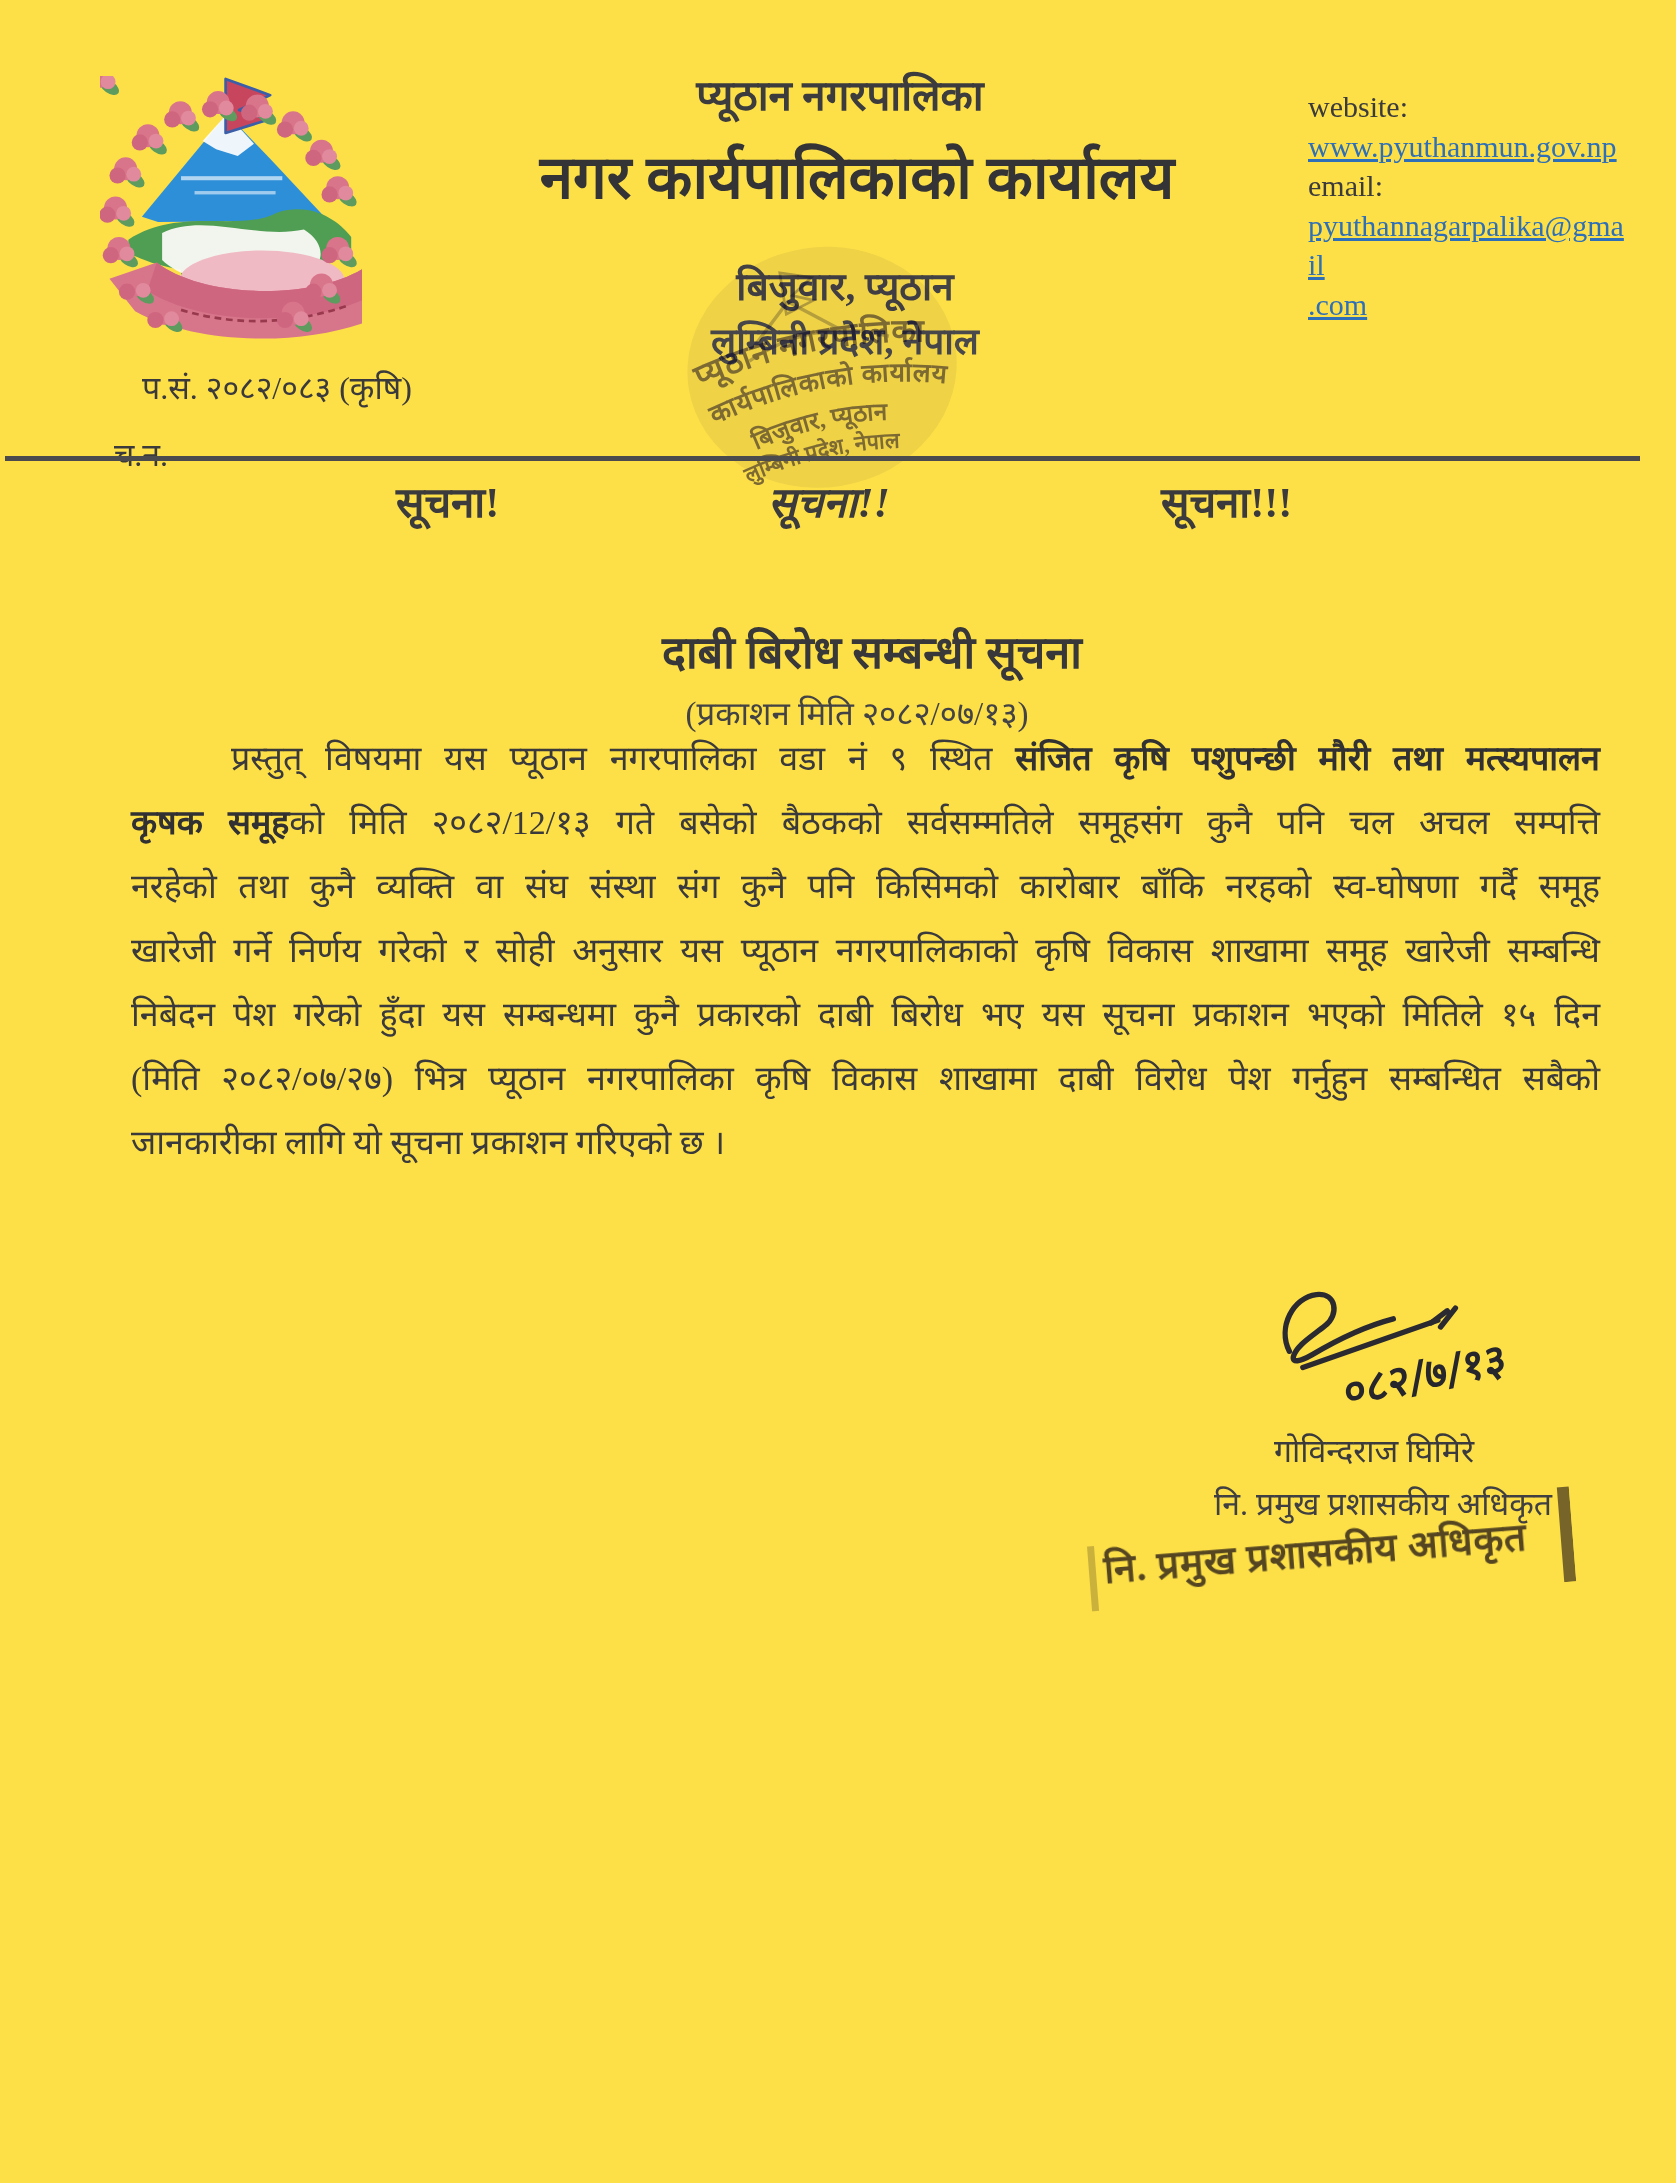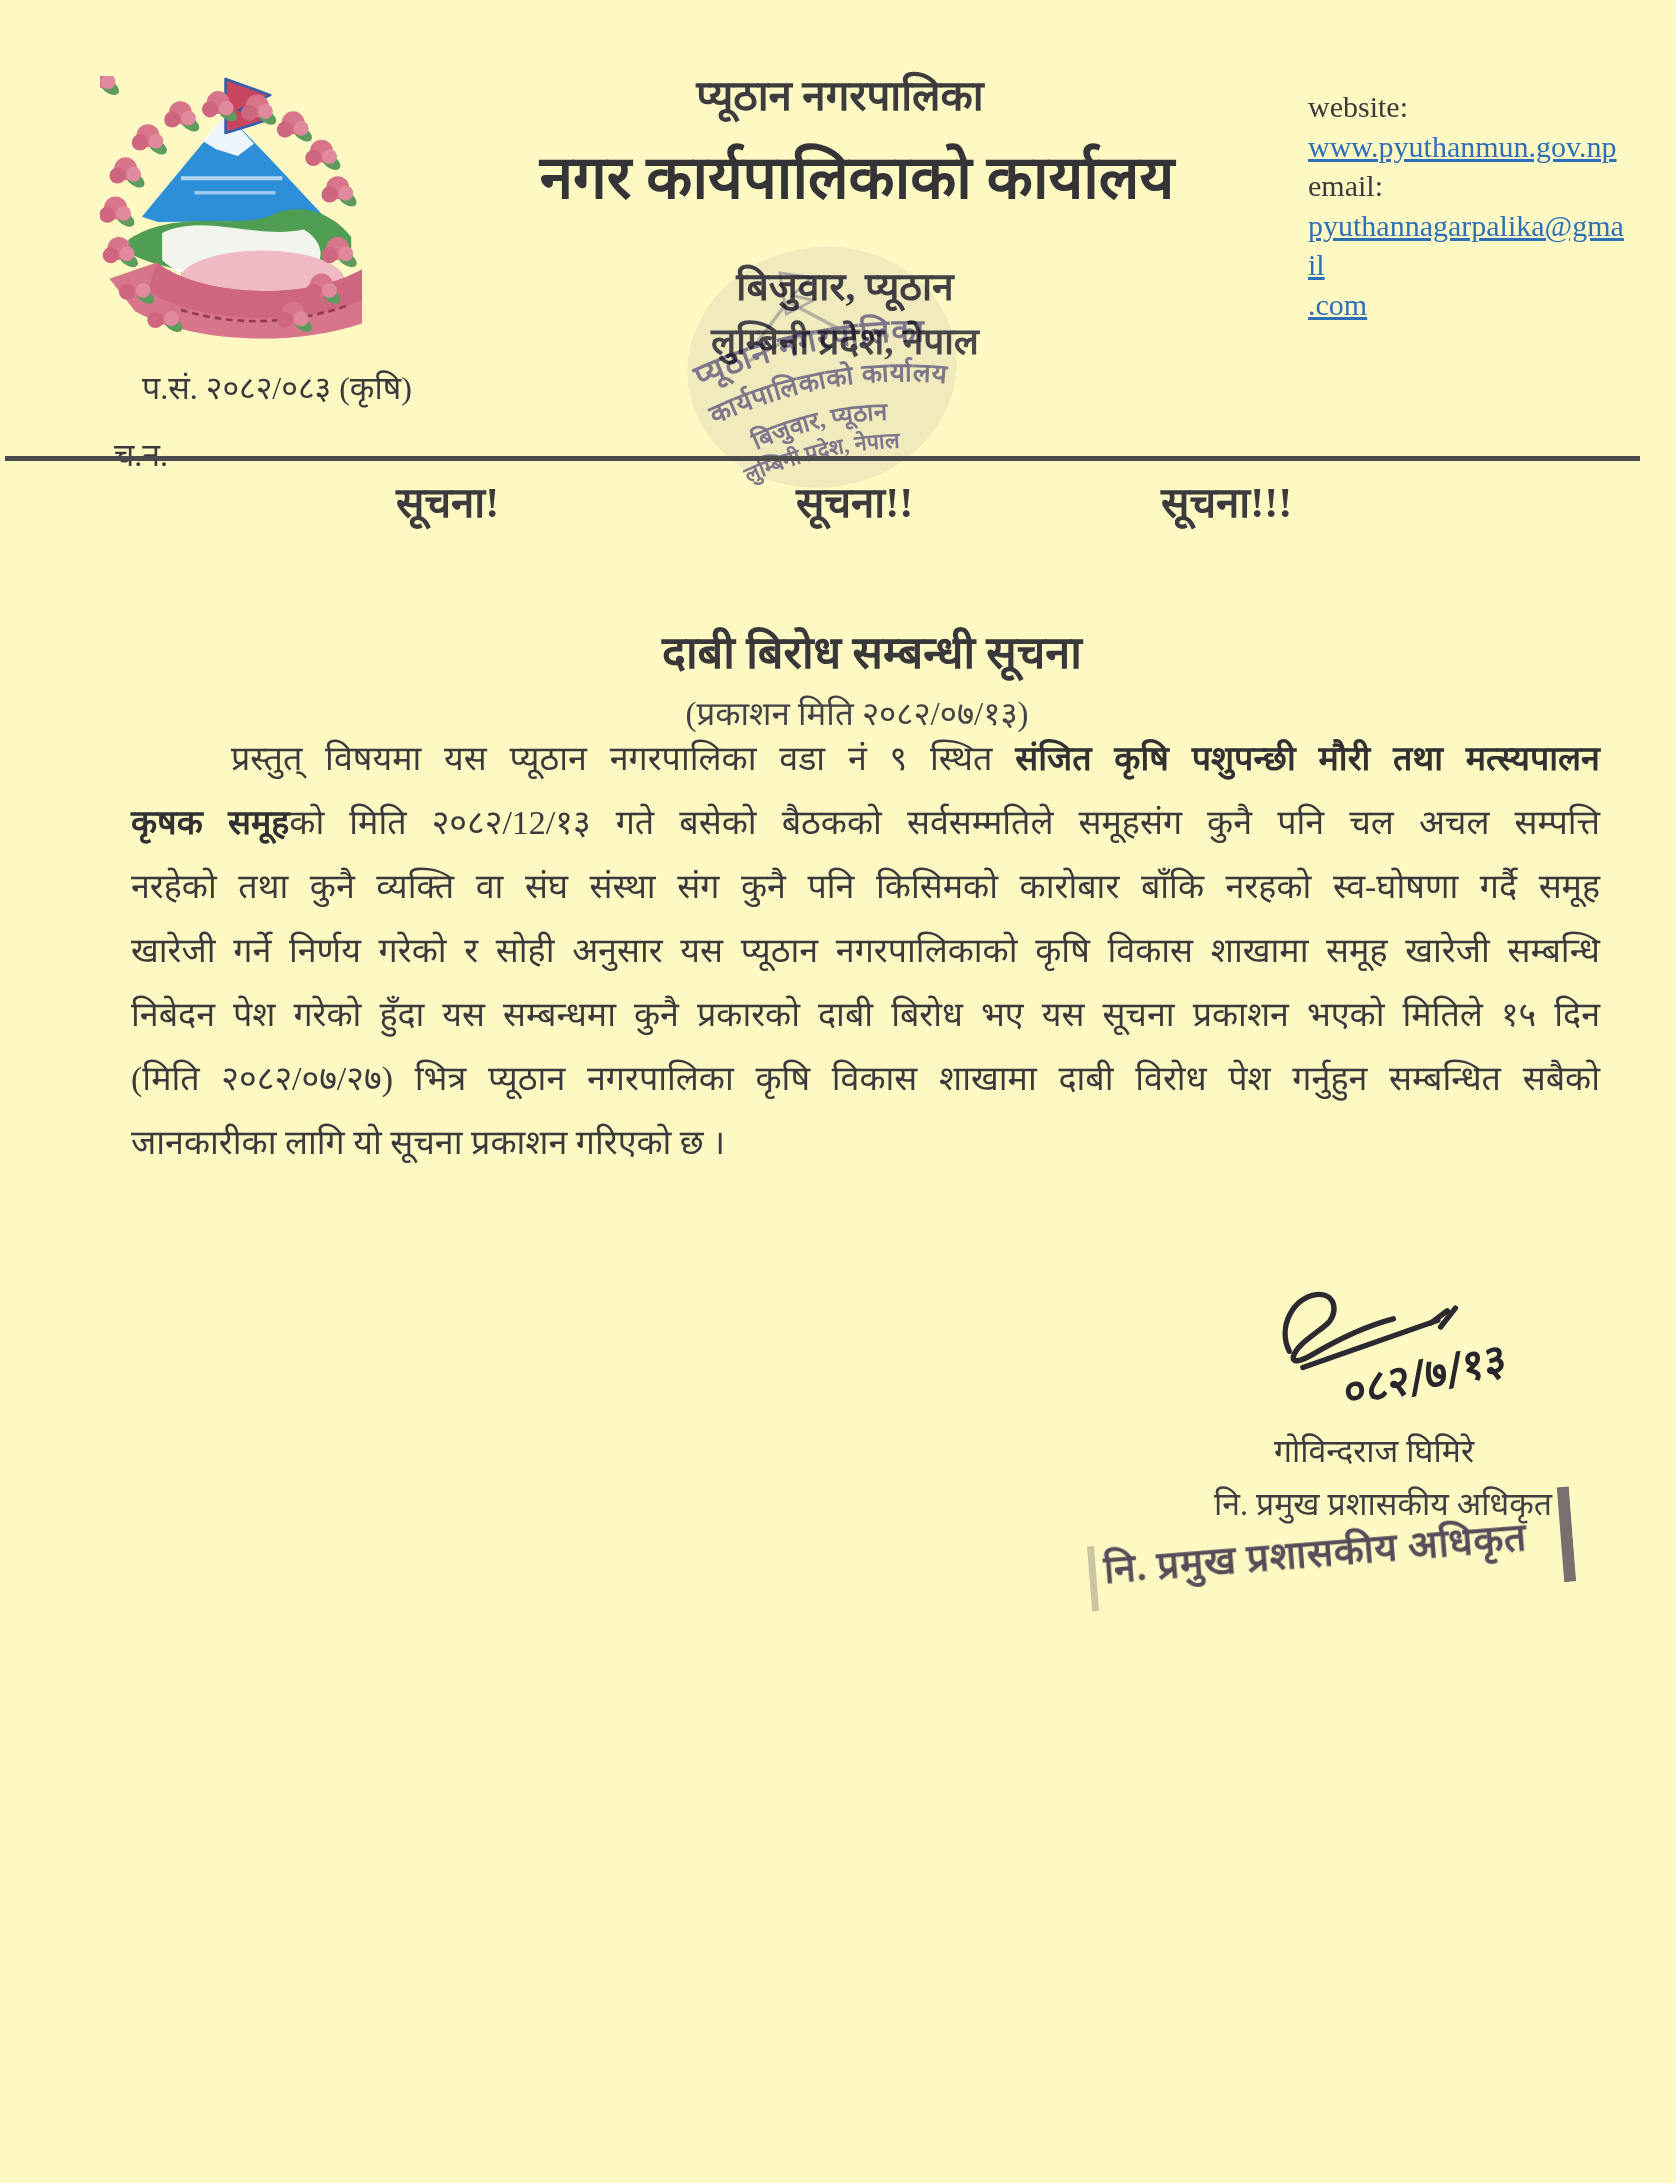--- a/index.html
+++ b/index.html
@@ -1,19 +1,19 @@
 <!DOCTYPE html>
 <html style="font-size:10.8px"><head>
 <meta charset="utf-8">
 <style>
   html,body{margin:0;padding:0;background:#d8d6d2;}
   .page{
     position:relative;
     width:1676px;height:2183px;
-    background:#fef9c3;
+    background:#fde047;
     font-family:"Liberation Serif","DejaVu Serif",serif;
     color:#3a393c;
     overflow:hidden;
     box-shadow:0 0 12px rgba(0,0,0,.25);
   }
   .abs{position:absolute;}
   .cx{transform:translateX(-50%);}
   
   .muni-name{top:65px;left:840px;font-size:42px;font-weight:600;white-space:nowrap;color:#3c3b3e;}
   .office-name{top:134px;left:857px;font-size:60px;font-weight:700;white-space:nowrap;color:#343336;}
@@ -21,21 +21,21 @@
   .addr2{top:314px;left:845px;font-size:37px;font-weight:600;white-space:nowrap;color:#4a494c;}
   .contact{top:87px;left:1308px;width:318px;font-size:30px;line-height:1.32;font-family:"Liberation Serif","DejaVu Serif",serif;}
   .contact .lbl{color:#3b3a3d;}
   .contact .lnk{color:#2e6fb7;text-decoration:underline;text-decoration-color:#2e6fb7;word-break:break-all;}
   
   .refno{top:365px;left:114px;font-size:32px;white-space:nowrap;margin-left:28px;}
   .dispno{top:419px;left:114px;font-size:32px;white-space:nowrap;margin-top:13px;}
   .rule{top:456px;left:5.4px;width:1635px;height:4.7px;background:#4b4b4e;}
   
   .notice{top:472px;font-size:42px;font-weight:700;white-space:nowrap;color:#3b3a3d;}
-  .n1{left:396px;} .n2{left:796px;} .n3{left:1161px;}
+  .n1{left:396px;} .n2{left:768px;font-style:italic;} .n3{left:1161px;}
   .doc-title{top:576px;left:872px;font-size:45px;font-weight:700;white-space:nowrap;color:#38373a;margin-top:44px;}
   .pub-date{top:648px;left:857px;font-size:33px;white-space:nowrap;color:#434245;margin-top:42px;}
   
   .body-block{top:727px;left:123px;width:1469px;font-size:34px;color:#3a393c;margin-left:8px;}
   .bline{height:64px;line-height:64px;text-align:justify;text-align-last:justify;overflow:visible;white-space:nowrap;}
   .bline.first{padding-left:100px;width:1369px;}
   .bline.last{text-align-last:left;white-space:nowrap;}
   .bline b{font-weight:700;color:#313033;}
   
   .sig-svg{top:1285px;left:1261px;}

